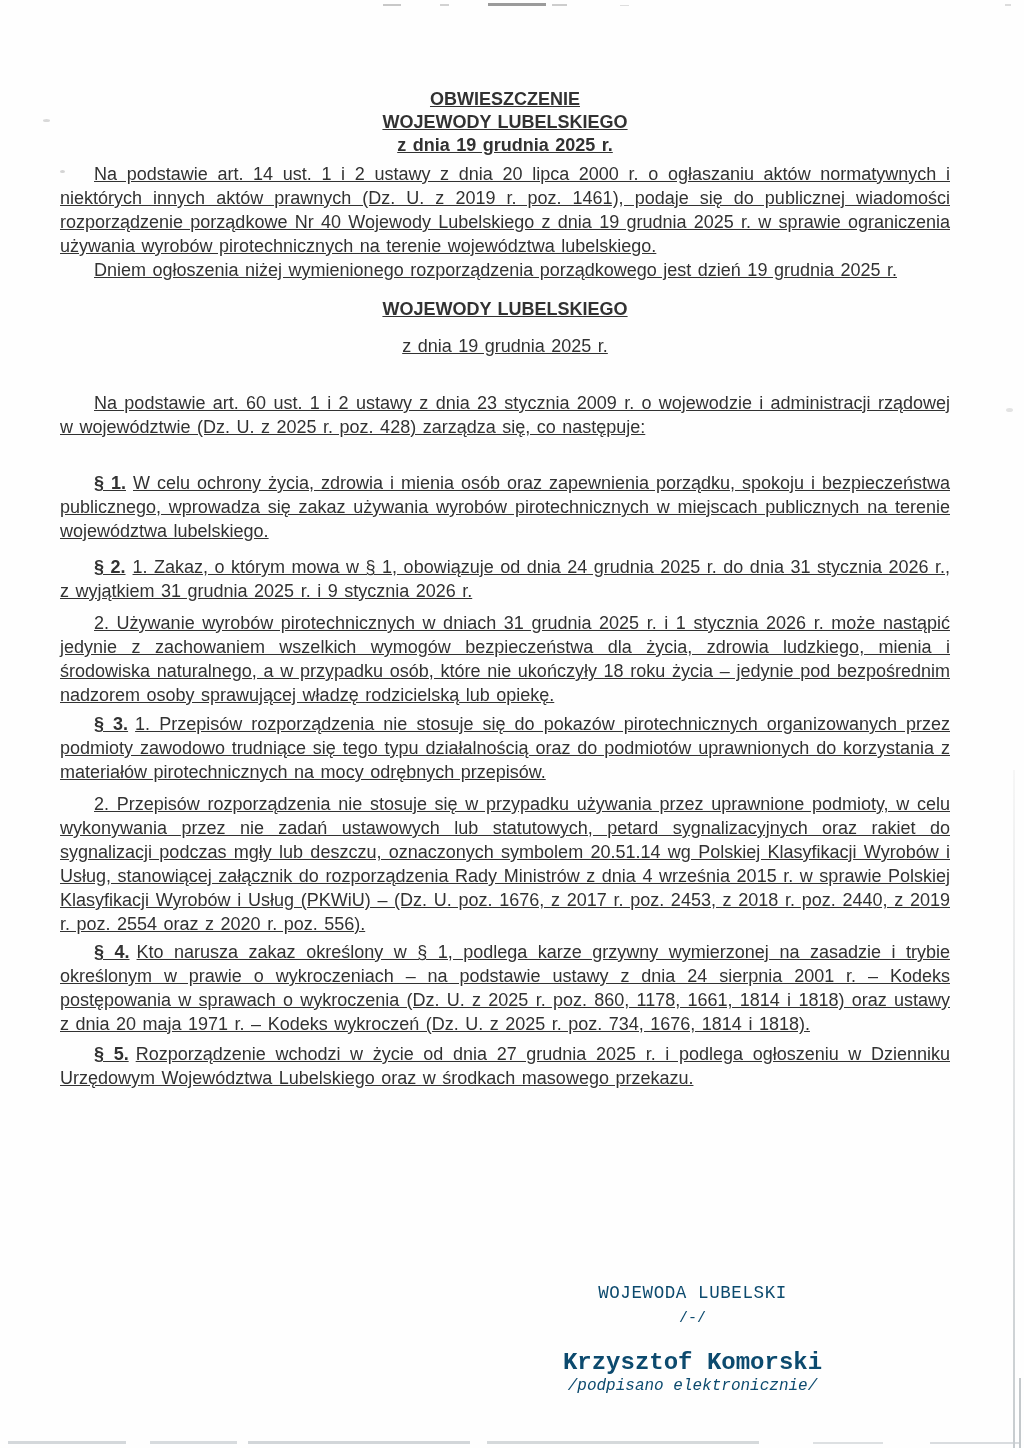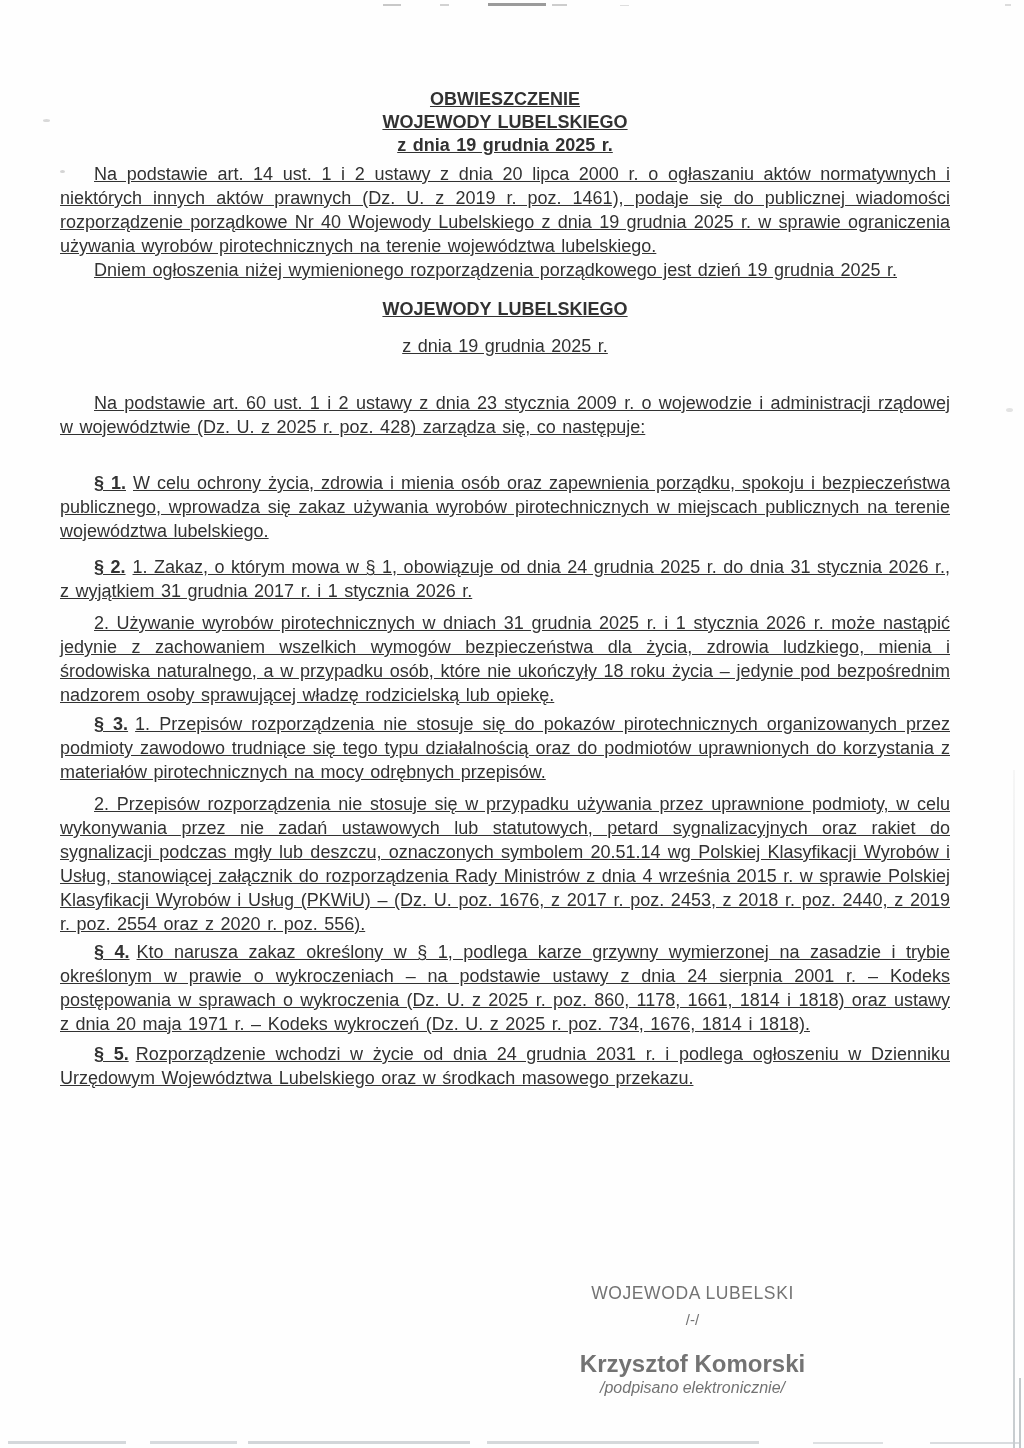--- a/index.html
+++ b/index.html
@@ -28,21 +28,21 @@
   .s2{margin-top:12px;}
   .s3{margin-top:8px;}
   .s4{margin-top:5px;}
   .s5{margin-top:8px;}
   .s6{margin-top:4px;}
   .s7{margin-top:6px;}
   .announce-1{margin-top:5px;}
   
   .sig{
     position:absolute;left:520px;top:1283px;width:345px;text-align:center;
-    font-family:Liberation Sans, sans-serif;color:#737373;
+    font-family:Liberation Mono, monospace;color:#0c4a6e;
   }
   .sig-role{font-size:17.5px;letter-spacing:0.6px;}
   .sig-mark{font-size:15px;margin-top:7px;}
   .sig-name{font-size:24px;font-weight:bold;margin-top:22px;}
   .sig-note{font-size:16px;font-style:italic;margin-top:1px;}
   
   .art{position:absolute;}
   .t1{left:383px;top:4px;width:18px;height:2px;background:#c8c8c8;}
   .t2{left:440px;top:4px;width:9px;height:2px;background:#d2d2d2;}
   .t3{left:488px;top:3px;width:58px;height:3px;background:#9b9b9b;}
@@ -99,31 +99,31 @@
       <div class="title-line">WOJEWODY LUBELSKIEGO</div>
     </div>
     <div class="center date-line">
       <div class="regular-line">z dnia 19 grudnia 2025 r.</div>
     </div>
 
     <p class="p legal-basis">Na podstawie art. 60 ust. 1 i 2 ustawy z dnia 23 stycznia 2009 r. o wojewodzie i administracji rządowej w województwie (Dz. U. z 2025 r. poz. 428) zarządza się, co następuje:</p>
 
     <p class="p s1"><b class="sec-prefix">§ 1.</b><span>W celu ochrony życia, zdrowia i mienia osób oraz zapewnienia porządku, spokoju i bezpieczeństwa publicznego, wprowadza się zakaz używania wyrobów pirotechnicznych w miejscach publicznych na terenie województwa lubelskiego.</span></p>
 
-    <p class="p s2"><b class="sec-prefix">§ 2.</b><span>1. Zakaz, o którym mowa w § 1, obowiązuje od dnia 24 grudnia 2025 r. do dnia 31 stycznia 2026 r., z wyjątkiem 31 grudnia 2017 r. i 1 stycznia 2026 r.</span></p>
+    <p class="p s2"><b class="sec-prefix">§ 2.</b><span>1. Zakaz, o którym mowa w § 1, obowiązuje od dnia 24 grudnia 2025 r. do dnia 31 stycznia 2026 r., z wyjątkiem 31 grudnia 2025 r. i 9 stycznia 2026 r.</span></p>
 
     <p class="p s3">2. Używanie wyrobów pirotechnicznych w dniach 31 grudnia 2025 r. i 1 stycznia 2026 r. może nastąpić jedynie z zachowaniem wszelkich wymogów bezpieczeństwa dla życia, zdrowia ludzkiego, mienia i środowiska naturalnego, a w przypadku osób, które nie ukończyły 18 roku życia – jedynie pod bezpośrednim nadzorem osoby sprawującej władzę rodzicielską lub opiekę.</p>
 
     <p class="p s4"><b class="sec-prefix">§ 3.</b><span>1. Przepisów rozporządzenia nie stosuje się do pokazów pirotechnicznych organizowanych przez podmioty zawodowo trudniące się tego typu działalnością oraz do podmiotów uprawnionych do korzystania z materiałów pirotechnicznych na mocy odrębnych przepisów.</span></p>
 
     <p class="p s5">2. Przepisów rozporządzenia nie stosuje się w przypadku używania przez uprawnione podmioty, w celu wykonywania przez nie zadań ustawowych lub statutowych, petard sygnalizacyjnych oraz rakiet do sygnalizacji podczas mgły lub deszczu, oznaczonych symbolem 20.51.14 wg Polskiej Klasyfikacji Wyrobów i Usług, stanowiącej załącznik do rozporządzenia Rady Ministrów z dnia 4 września 2015 r. w sprawie Polskiej Klasyfikacji Wyrobów i Usług (PKWiU) – (Dz. U. poz. 1676, z 2017 r. poz. 2453, z 2018 r. poz. 2440, z 2019 r. poz. 2554 oraz z 2020 r. poz. 556).</p>
 
     <p class="p s6"><b class="sec-prefix">§ 4.</b><span>Kto narusza zakaz określony w § 1, podlega karze grzywny wymierzonej na zasadzie i trybie określonym w prawie o wykroczeniach – na podstawie ustawy z dnia 24 sierpnia 2001 r. – Kodeks postępowania w sprawach o wykroczenia (Dz. U. z 2025 r. poz. 860, 1178, 1661, 1814 i 1818) oraz ustawy z dnia 20 maja 1971 r. – Kodeks wykroczeń (Dz. U. z 2025 r. poz. 734, 1676, 1814 i 1818).</span></p>
 
-    <p class="p s7"><b class="sec-prefix">§ 5.</b><span>Rozporządzenie wchodzi w życie od dnia 24 grudnia 2031 r. i podlega ogłoszeniu w Dzienniku Urzędowym Województwa Lubelskiego oraz w środkach masowego przekazu.</span></p>
+    <p class="p s7"><b class="sec-prefix">§ 5.</b><span>Rozporządzenie wchodzi w życie od dnia 27 grudnia 2025 r. i podlega ogłoszeniu w Dzienniku Urzędowym Województwa Lubelskiego oraz w środkach masowego przekazu.</span></p>
 
   </div>
 
   <div class="sig">
     <div class="sig-role">WOJEWODA LUBELSKI</div>
     <div class="sig-mark">/-/</div>
     <div class="sig-name">Krzysztof Komorski</div>
     <div class="sig-note">/podpisano elektronicznie/</div>
   </div>
 

